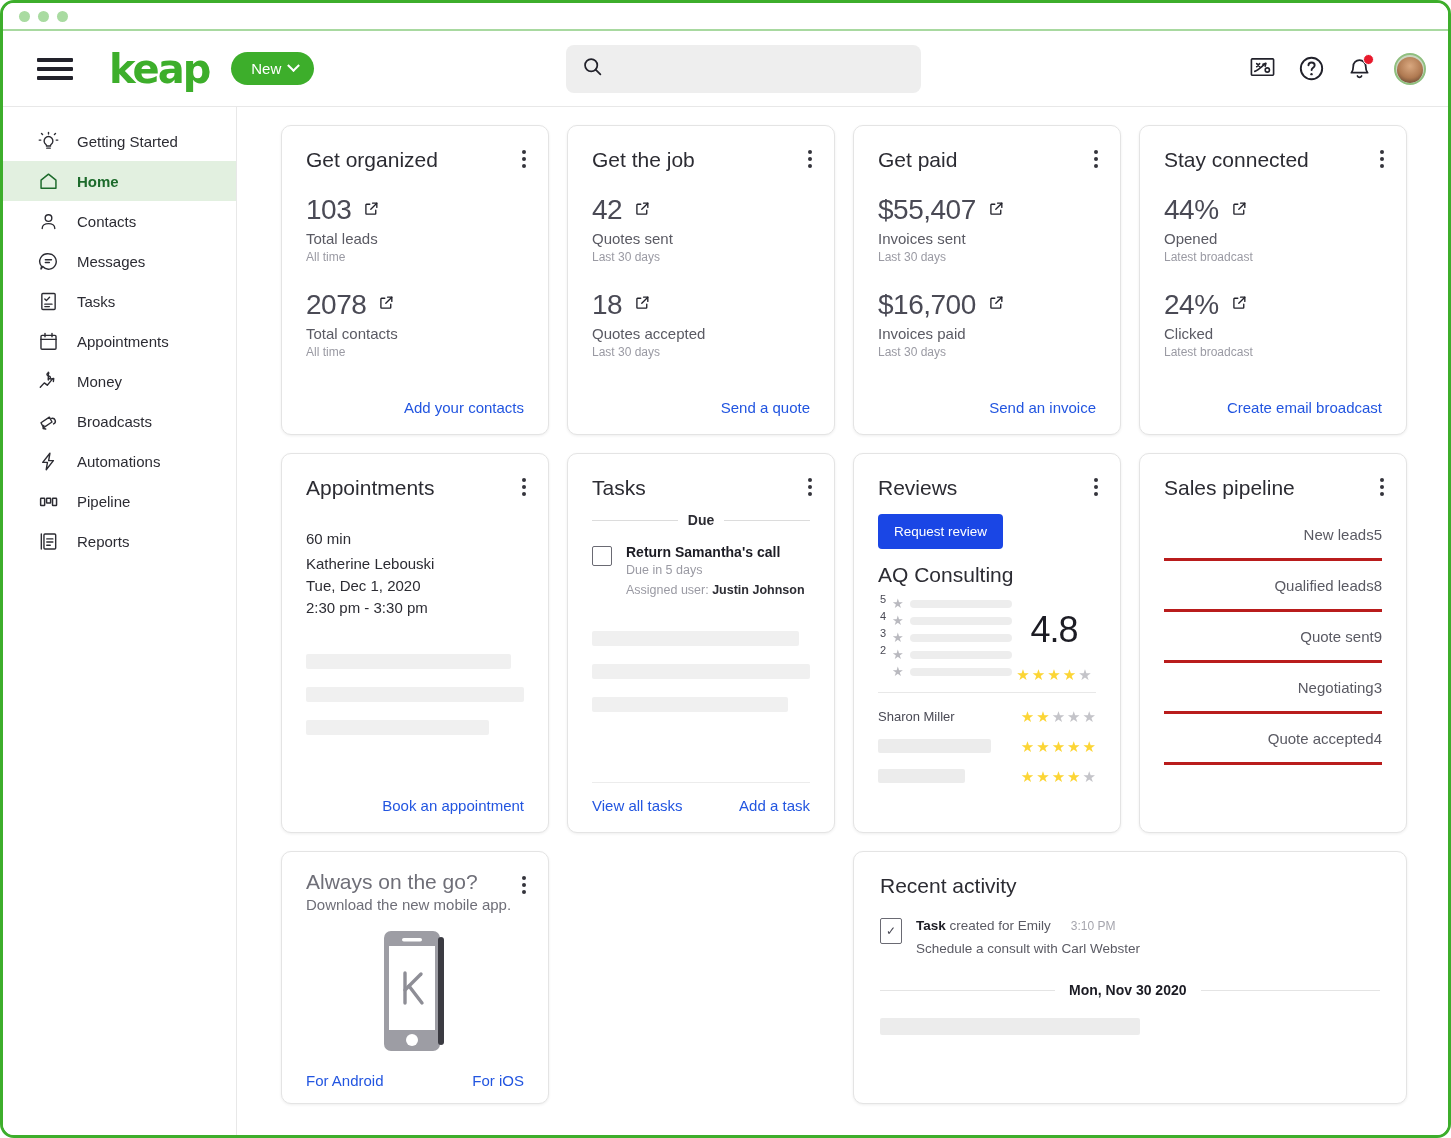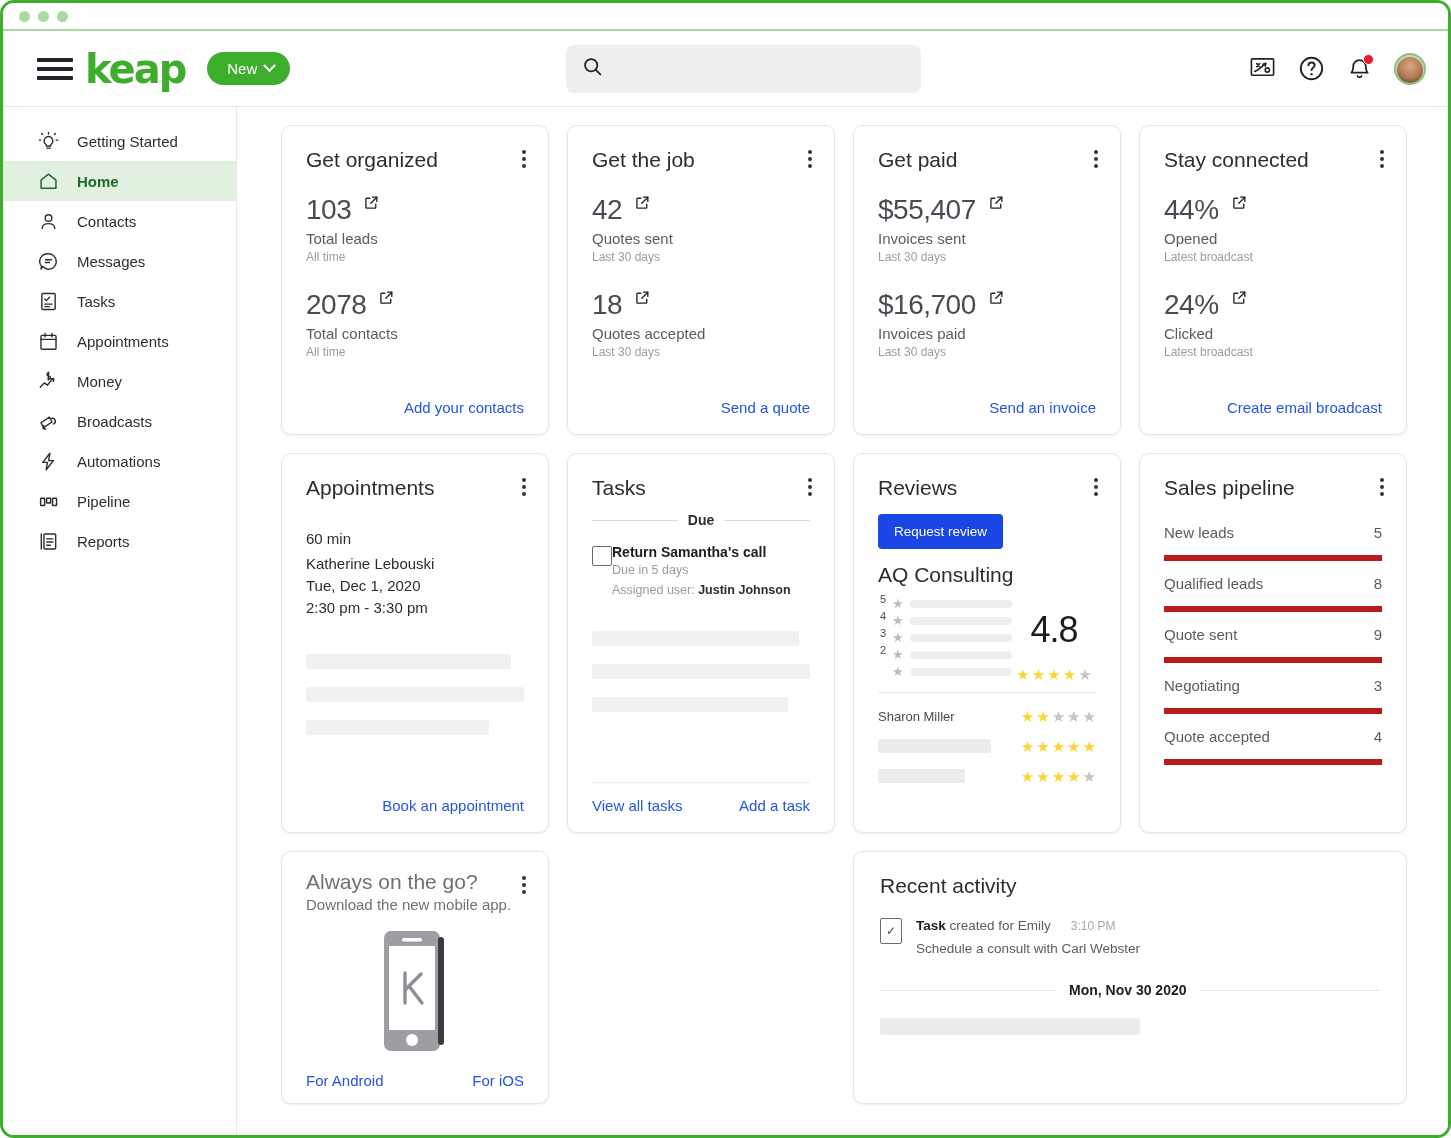--- a/index.html
+++ b/index.html
@@ -32,21 +32,21 @@
     height: 76px;
     background: #fff;
     border-bottom: 1px solid #e8e8e8;
     display: flex; align-items: center;
     padding: 0 22px 0 34px;
     position: relative;
   }
   .hamburger { display: flex; flex-direction: column; gap: 5px; cursor: pointer; }
   .hamburger span { display: block; width: 36px; height: 4px; background: #22222b; border-radius: 1px; }
   .logo {
-    margin-left: 12px;
+    margin-left: 36px;
     font-size: 40px; font-weight: bold; letter-spacing: -2px;
     color: #3DAE2B; line-height: 1;
     font-family: "DejaVu Sans", sans-serif;
   }
   .new-btn {
     margin-left: 22px;
     background: #3DAE2B; color: #fff;
     border: none; border-radius: 999px;
     padding: 8px 16px 8px 20px;
     font-size: 15px;
@@ -131,21 +131,21 @@
   .kebab {
     position: absolute; top: 22px; right: 20px;
     display: flex; flex-direction: column; gap: 3px; cursor: pointer; padding: 2px;
   }
   .kebab i { width: 4px; height: 4px; border-radius: 50%; background: #34343c; display: block; }
 
   
   .metric-card { width: 268px; height: 310px; }
   .metric-block { margin-top: 18px; }
   .metric-block.second { margin-top: auto; }
-  .metric-value-row { display: flex; gap: 12px; }
+  .metric-value-row { display: flex; align-items: center; gap: 12px; }
   .metric-value { font-size: 28px; color: #4a4a55; font-weight: normal; letter-spacing: -0.5px; }
   .metric-label { font-size: 15px; color: #5a5a63; margin-top: 4px; }
   .metric-sub { font-size: 12px; color: #9a9aa3; margin-top: 3px; }
   .card-link {
     color: #2255e0; font-size: 15px; text-align: right;
     margin-top: auto; padding-top: 16px; cursor: pointer; text-decoration: none;
   }
   .link-row { display: flex; justify-content: space-between; margin-top: auto;
               padding-top: 14px; border-top: 1px solid #ececec; }
   .link-row .card-link { margin: 0; padding: 0; }
@@ -156,21 +156,21 @@
   
   .appt-card { width: 268px; height: 380px; }
   .appt-line { font-size: 15px; color: #2c2c33; line-height: 1.45; }
   .appt-dur { font-size: 15px; color: #2c2c33; font-weight: normal; margin-bottom: 6px; }
 
   
   .tasks-card { width: 268px; height: 380px; }
   .due-divider { display: flex; align-items: center; gap: 10px; margin: 8px 0 16px; }
   .due-divider .ln { flex: 1; height: 1px; background: #dcdcdc; }
   .due-divider .txt { font-size: 14px; color: #2c2c33; font-weight: bold; }
-  .task-row { display: flex; }
+  .task-row { display: flex; gap: 14px; }
   .task-check {
     width: 20px; height: 20px; border: 1.6px solid #6a6a73; border-radius: 2px;
     flex: none; margin-top: 2px; cursor: pointer; background: #fff;
   }
   .task-title { font-size: 14px; color: #1c1c24; font-weight: bold; }
   .task-due { font-size: 12.5px; color: #9a9aa3; margin-top: 3px; }
   .task-assign { font-size: 12.5px; color: #9a9aa3; margin-top: 6px; }
   .task-assign b { color: #2c2c33; }
 
   
@@ -197,22 +197,22 @@
   .st-on { color: #fcd535; }
   .st-off { color: #c4c4c9; }
   .rev-div { height: 1px; background: #e8e8e8; margin: 10px 0 8px; }
   .rev-row { display: flex; align-items: center; justify-content: space-between; height: 30px; }
   .rev-name { font-size: 13px; color: #4a4a55; }
   .rev-skel { height: 14px; background: #ececec; border-radius: 2px; }
 
   
   .pipe-card { width: 268px; height: 380px; }
   .pipe-row {
-    display: flex; justify-content: space-between; align-items: center;
-    height: 51px; border-bottom: 6px solid #b91c1c; cursor: pointer;
+    display: flex; justify-content: flex-end; align-items: center;
+    height: 51px; border-bottom: 3px solid #b91c1c; cursor: pointer;
   }
   .pipe-label { font-size: 15px; color: #5a5a63; }
   .pipe-count { font-size: 15px; color: #5a5a63; }
 
   
   .mobile-card { width: 268px; height: 253px; padding: 18px 24px 14px; }
   .mob-title { font-size: 21px; color: #6f6f78; }
   .mob-sub { font-size: 15px; color: #6f6f78; margin-top: 2px; }
   .phone-wrap { flex: 1; display: flex; align-items: center; justify-content: center; }
 

